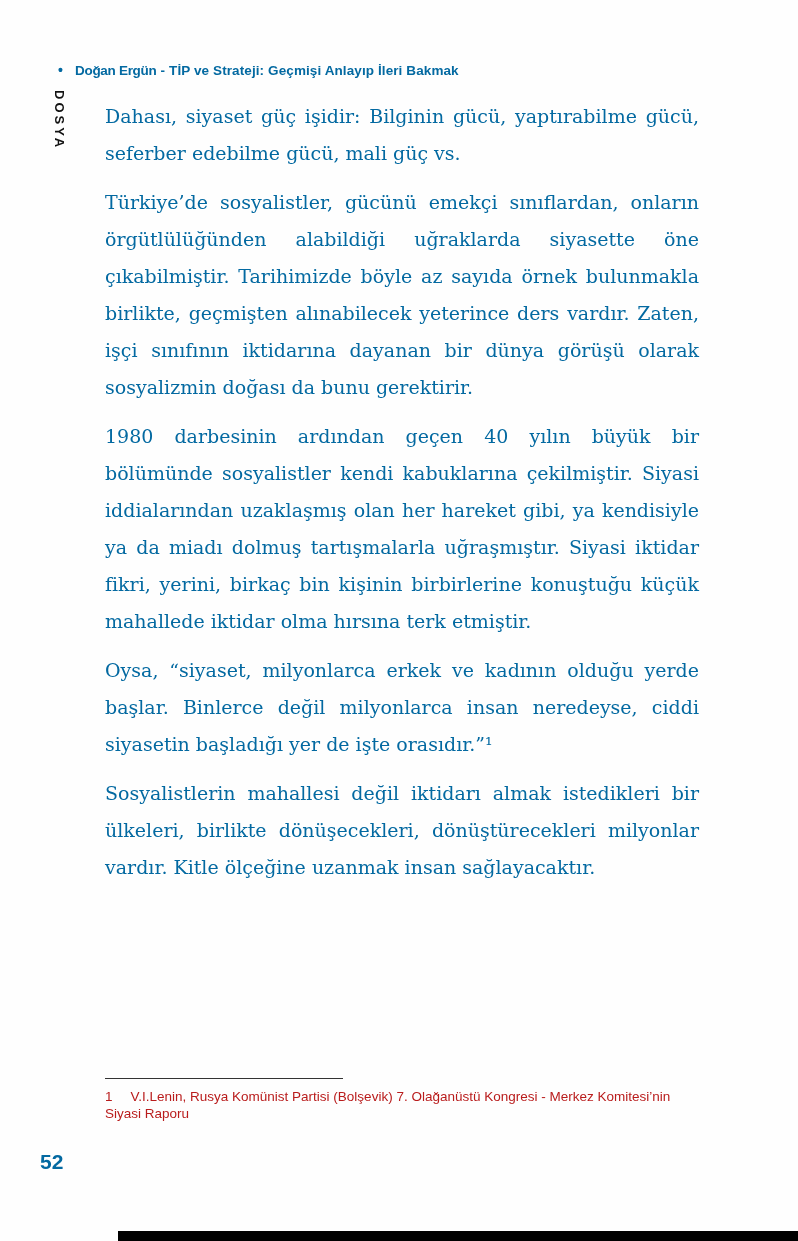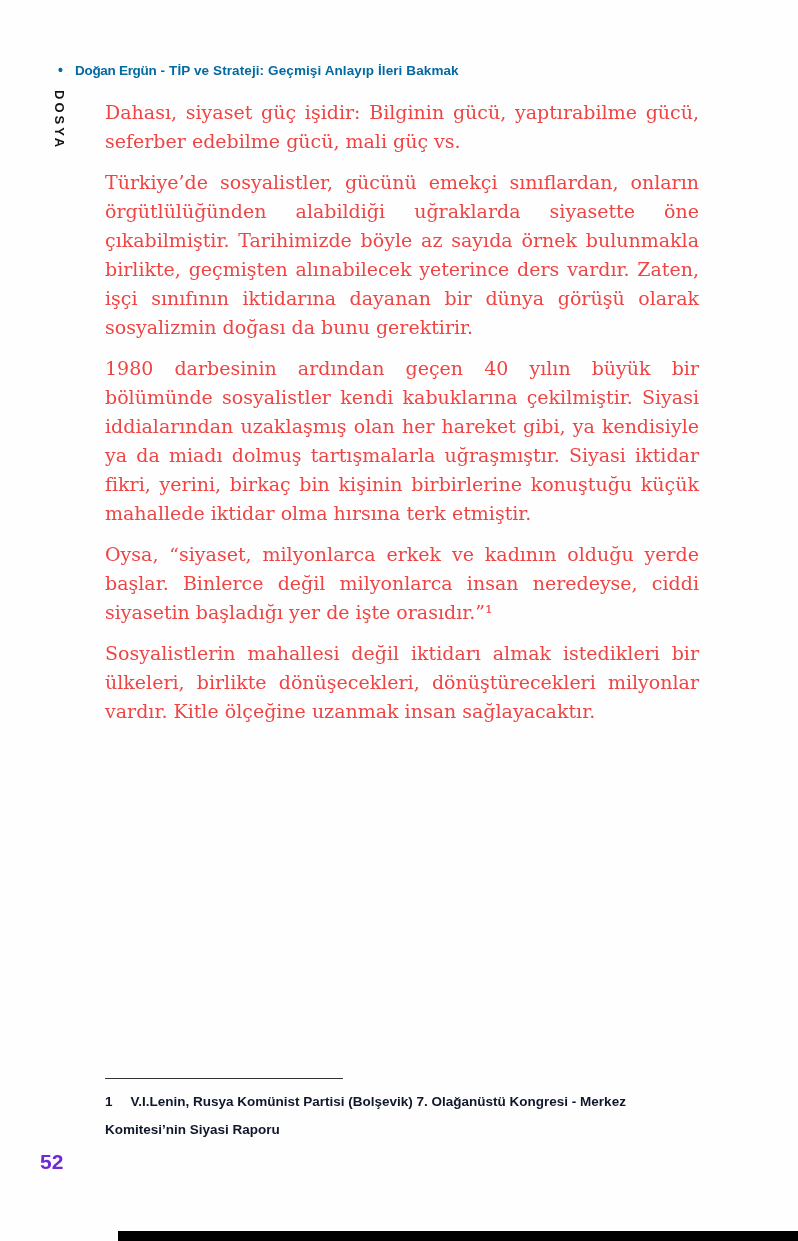--- a/index.html
+++ b/index.html
@@ -63,59 +63,58 @@
   .body-col {
     position: absolute;
     left: 105px;
     top: 98px;
     width: 594px;
   }
   .body-col p {
     margin: 0 0 12px 0;
     font-family: "DejaVu Serif", "Liberation Serif", serif;
     font-size: 19px;
-    line-height: 29px;
+    line-height: 37px;
     text-align: justify;
-    color: #ef4444;
+    color: #0369a1;
   }
   .body-col p.italic {
     font-style: italic;
   }
 
   
   .footnote {
     position: absolute;
     left: 105px;
     top: 1078px;
     width: 594px;
     font-family: "Liberation Sans", sans-serif;
     font-size: 13.5px;
-    line-height: 28px;
-    color: #0f172a;
-    font-weight: bold;
+    line-height: 17px;
+    color: #b91c1c;
   }
   .footnote .rule {
     width: 238px;
     border-top: 1.5px solid #333;
     margin-bottom: 9px;
   }
   .footnote .marker {
     display: inline-block;
     margin-right: 18px;
   }
 
   
   .page-number {
     position: absolute;
     left: 40px;
     top: 1150px;
     font-family: "Liberation Sans", sans-serif;
     font-weight: bold;
     font-size: 21px;
-    color: #6d28d9;
+    color: #0369a1;
   }
 
   
   .bottom-bar {
     position: absolute;
     left: 118px;
     right: 0;
     bottom: 0;
     height: 10px;
     background: #000;

